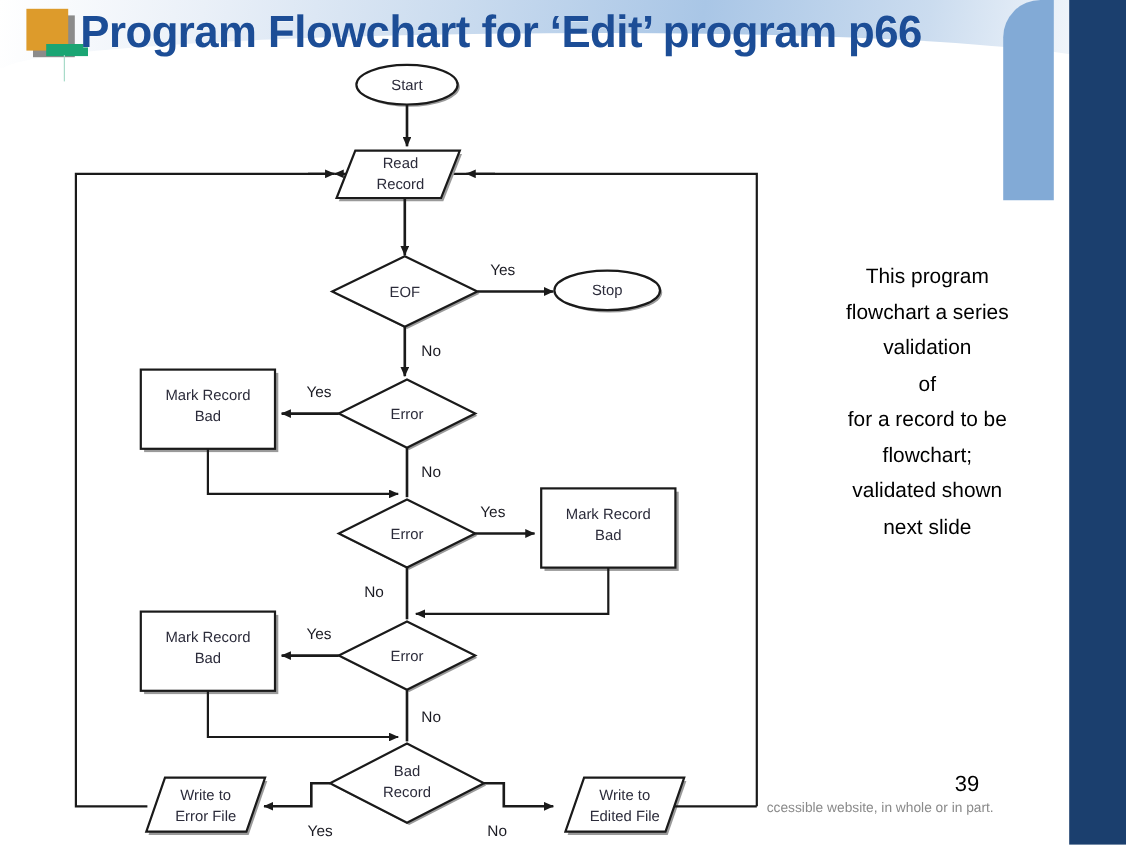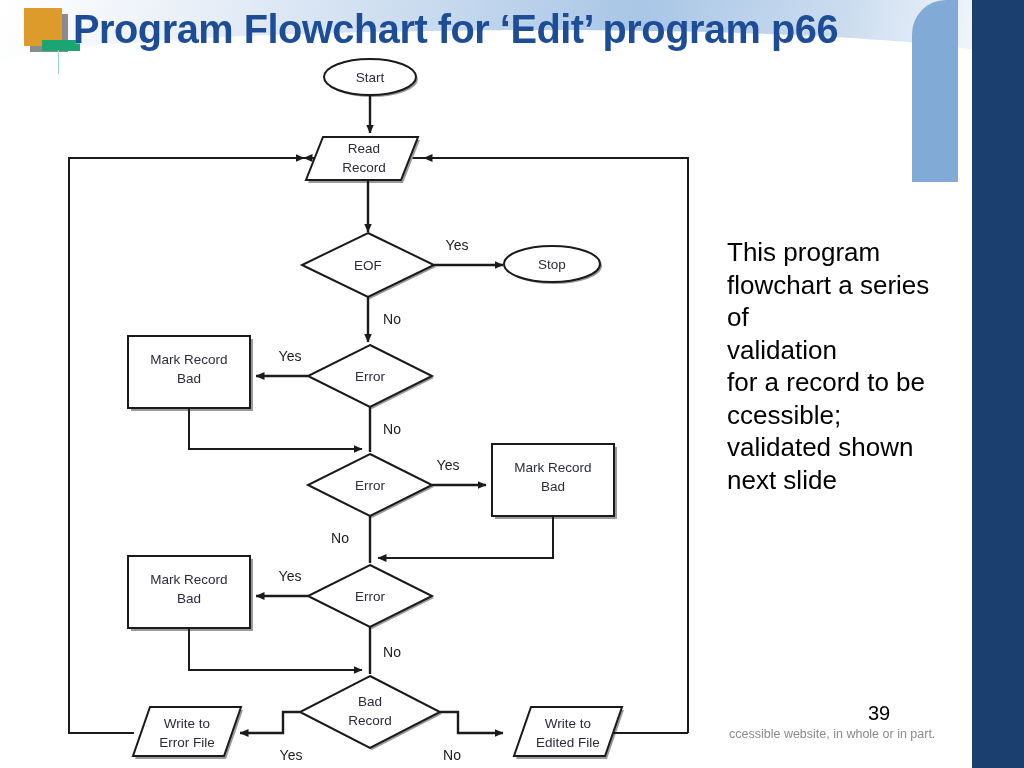--- a/index.html
+++ b/index.html
@@ -5,21 +5,21 @@
   html,body{margin:0;padding:0;}
   body{
     width:1024px;height:768px;
     background:#ffffff;
     font-family:"Liberation Sans", sans-serif;
     overflow:hidden;
     position:relative;
   }
   #slide{
     position:absolute;left:0;top:0;width:1024px;height:768px;
-    background:#ffffff;overflow:hidden;
+    background:#ffffff;overflow:hidden;text-align:center;
   }
 
   
   .top-wave{
     position:absolute;left:0;top:0;width:1024px;height:62px;
     background:linear-gradient(100deg,#ffffff 0%,#eaf0f8 18%,#cbdcef 40%,#a9c6e6 62%,#cbdcef 82%,#ffffff 100%);
     pointer-events:none;
   }
   .top-wave-mask{
     position:absolute;left:0;top:30px;width:1024px;height:46px;
@@ -64,31 +64,31 @@
     color:#1c4d96;
     letter-spacing:-0.5px;
     transform:scaleX(0.97);transform-origin:left top;
     white-space:nowrap;
     text-shadow:0 1px 0 rgba(255,255,255,.4);
   }
 
   
   .side-text{
     position:absolute;left:727px;top:236px;width:232px;
-    font-size:26px;line-height:32.5px;color:#000000;
+    font-size:19px;line-height:32.5px;color:#000000;
   }
   .side-text div{white-space:nowrap;}
 
   
   .page-number{
     position:absolute;left:868px;top:702px;
     font-size:20px;color:#000000;
   }
   .footer-note{
-    position:absolute;left:729px;top:727px;
+    position:absolute;left:697px;top:727px;
     font-size:12.5px;color:#8a8a8a;white-space:nowrap;
   }
 
   
   #flow{position:absolute;left:0;top:0;width:1024px;height:768px;}
   #flow text{
     font-family:"Liberation Sans", sans-serif;
     font-size:13.5px;fill:#2b2b3a;
     text-anchor:middle;dominant-baseline:middle;
   }
@@ -112,24 +112,24 @@
   <div class="logo-shadow"></div>
   <div class="logo-orange"></div>
   <div class="logo-green"></div>
   <div class="logo-tick"></div>
 
   <div class="title">Program Flowchart for ‘Edit’ program p66</div>
 
   <div class="side-text">
     <div>This program</div>
     <div>flowchart a series</div>
+    <div>validation</div>
     <div>of</div>
-    <div>validation</div>
     <div>for a record to be</div>
-    <div>ccessible;</div>
+    <div>flowchart;</div>
     <div>validated shown</div>
     <div>next slide</div>
   </div>
 
   <div class="page-number">39</div>
   <div class="footer-note">ccessible website, in whole or in part.</div>
 
   <svg id="flow" viewBox="0 0 1024 768">
     <defs>
       <marker id="ah" markerWidth="9" markerHeight="8" refX="8.5" refY="4" orient="auto" markerUnits="userSpaceOnUse">

